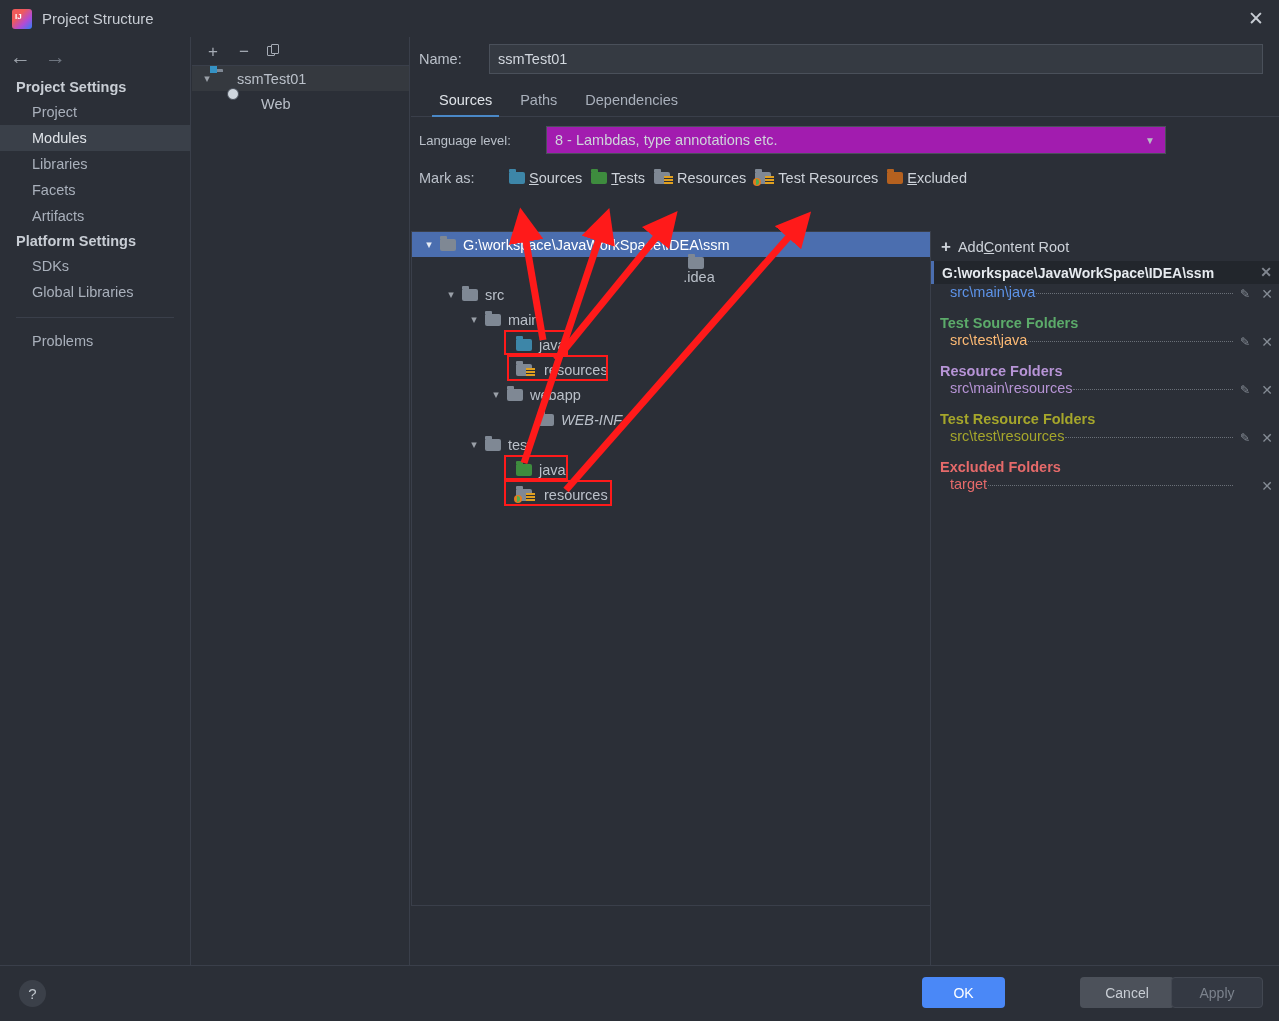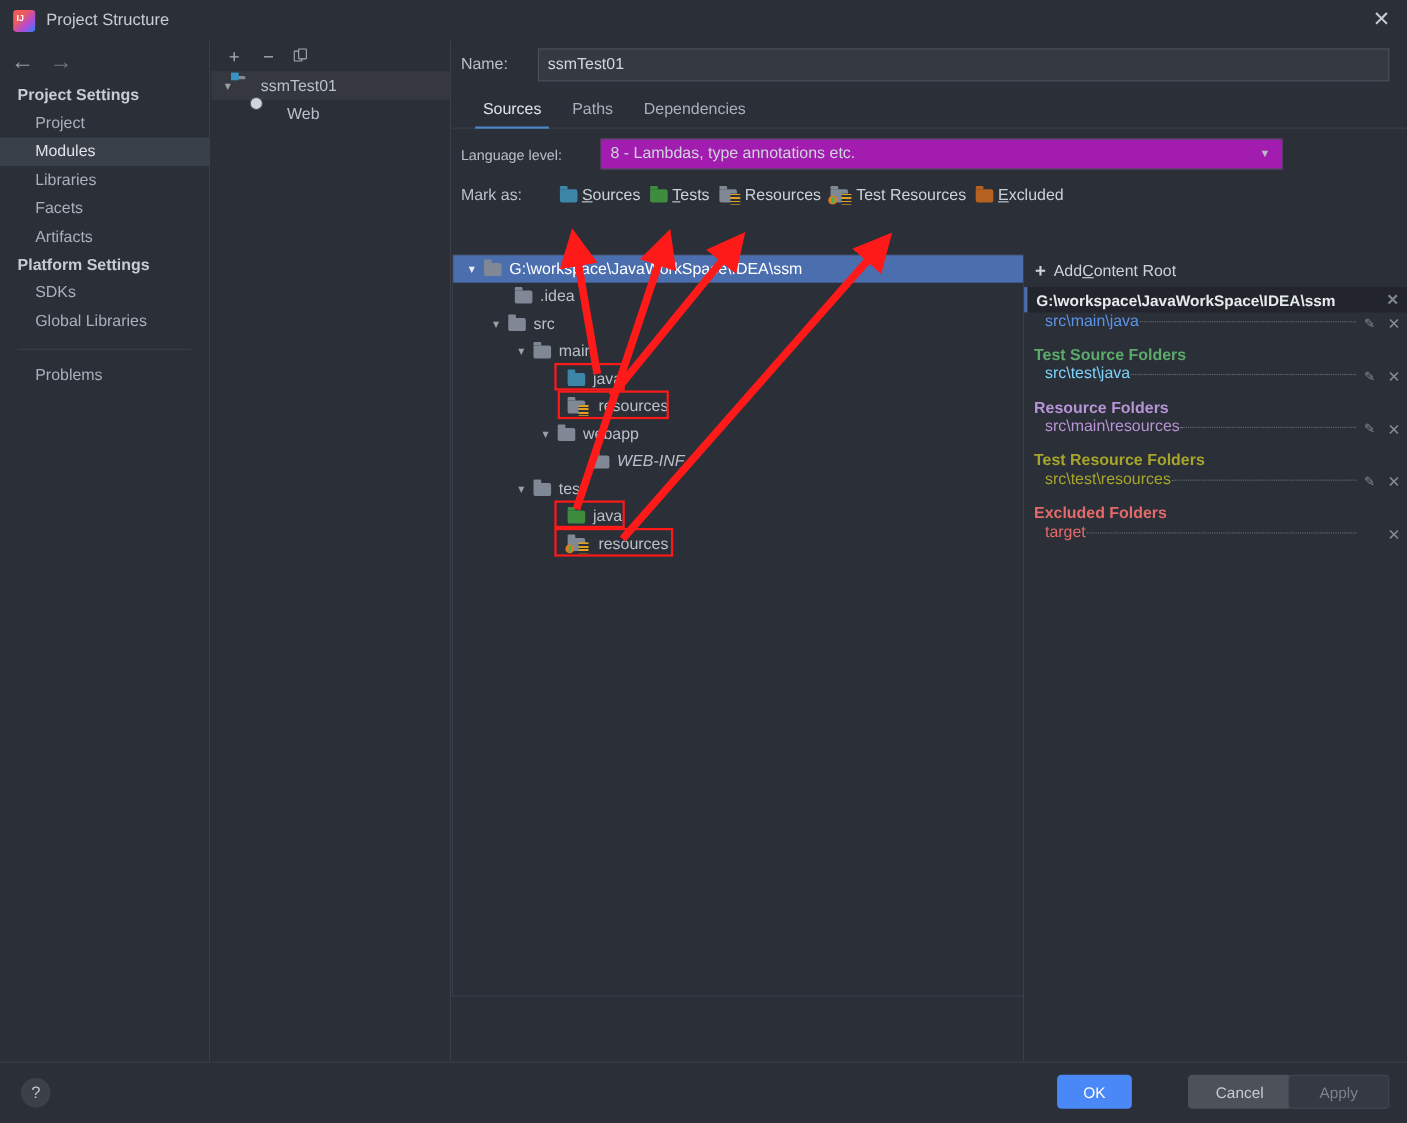--- a/index.html
+++ b/index.html
@@ -199,21 +199,21 @@
   .cat.exc { color: #e56a6a; }
   .pathrow {
     display: flex; align-items: baseline; padding-left: 19px; height: 22px; font-size: 14.5px;
     position: relative; padding-right: 46px;
   }
   .pathrow .ptxt { white-space: nowrap; }
   .pathrow .dots {
     flex: 1; margin-left: 1px; border-bottom: 1px dotted #6a7078; position: relative; top: -3px;
   }
   .pathrow.src .ptxt { color: #5d93e8; }
-  .pathrow.tsrc .ptxt { color: #7dd3fc; text-align: right; }
+  .pathrow.tsrc .ptxt { color: #fdba74; text-align: right; }
   .pathrow.res .ptxt { color: #b794d6; }
   .pathrow.tres .ptxt { color: #a5a62b; }
   .pathrow.exc .ptxt { color: #e56a6a; }
   .pencil {
     position: absolute; right: 26px; top: 4px; width: 13px; height: 13px;
     color: #868d96; font-size: 12px; line-height: 13px;
   }
   .rmx { position: absolute; right: 6px; top: 2px; color: #868d96; font-size: 14px; }
 
   
@@ -224,21 +224,21 @@
   .helpbtn {
     position: absolute; left: 19px; top: 980px; width: 27px; height: 27px;
     border-radius: 50%; background: #3b4049; color: #c0c6cd;
     display: flex; align-items: center; justify-content: center; font-size: 15px;
   }
   .btn {
     position: absolute; top: 977px; height: 31px;
     display: flex; align-items: center; justify-content: center;
     font-size: 14px; border-radius: 4px;
   }
-  .btn.ok { left: 961px; width: 68px; background: #4a88f7; color: #ffffff; }
+  .btn.ok { left: 922px; width: 83px; background: #4a88f7; color: #ffffff; }
   .btn.cancel { left: 1080px; width: 94px; background: #4c515a; color: #c8cdd4; }
   .btn.apply { left: 1171px; width: 92px; background: #343943; color: #7b828c; border: 1px solid #434852; }
 
   
   .annot { position: absolute; left: 0; top: 0; width: 1279px; height: 1021px; pointer-events: none; }
   .rbox { position: absolute; border: 2px solid #ff1a1a; }
 </style>
 </head>
 <body>
 
@@ -354,21 +354,21 @@
     <div class="treewrap">
 
       <div class="trow sel" style="padding-left:6px;">
         <span class="tchev">▾</span>
         <span class="ticon">
             <span class="f gray"></span>
           </span>
         <span>G:\workspace\JavaWorkSpace\IDEA\ssm</span>
       </div>
 
-      <div class="trow" style="padding-left:56px;">
+      <div class="trow" style="padding-left:56px;flex-direction:column;">
         <span class="ticon">
             <span class="f gray"></span>
           </span>
         <span>.idea</span>
       </div>
 
       <div class="trow" style="padding-left:28px;">
         <span class="tchev">▾</span>
         <span class="ticon">
             <span class="f gray"></span>

